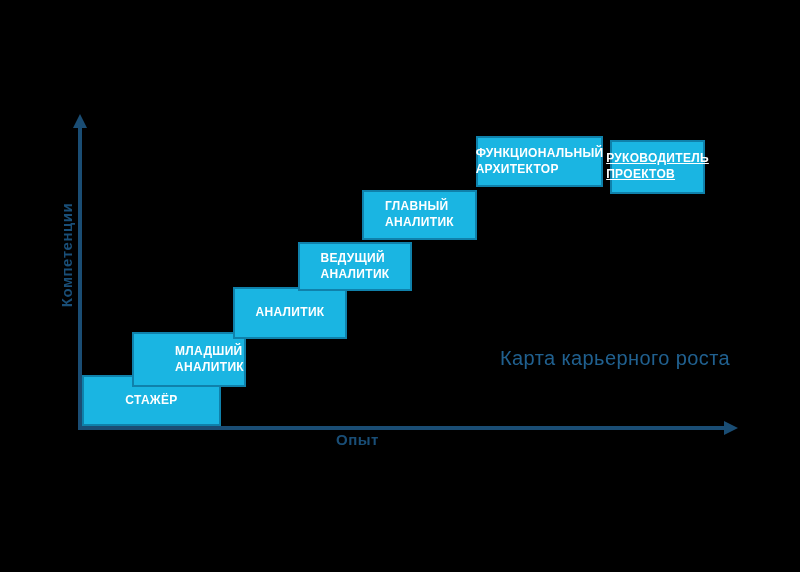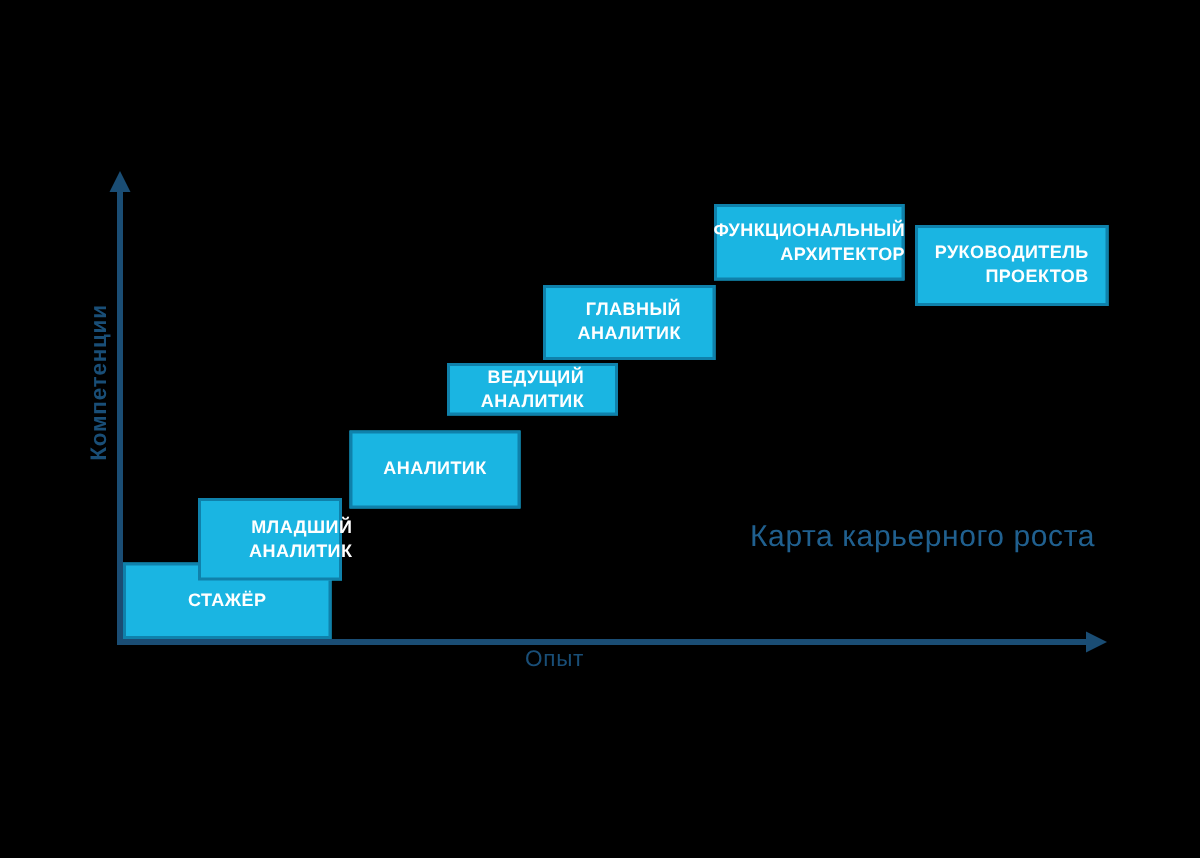--- a/index.html
+++ b/index.html
@@ -43,39 +43,39 @@
   }
   .y-label {
     position: absolute; left: 66px; top: 255px;
     transform: translate(-50%, -50%) rotate(-90deg);
     color: var(--label);
     font-size: 15px; font-weight: bold;
     letter-spacing: 0.5px;
     white-space: nowrap;
   }
   .x-label {
-    position: absolute; left: 350px; top: 431px;
+    position: absolute; left: 336px; top: 431px;
     color: var(--label);
-    font-size: 15px; font-weight: normal;
+    font-size: 15px; font-weight: bold;
     letter-spacing: 0.5px;
   }
   .map-title {
     position: absolute; top: 346px; right: 70px;
     text-align: right;
     color: var(--title-color);
     font-size: 20px; font-weight: normal;
     line-height: 24px;
     letter-spacing: 0.4px;
   }
   .map-title div { white-space: pre-wrap; }
   .step {
     position: absolute;
     box-sizing: border-box;
     display: flex; align-items: center; justify-content: center;
-    text-align: right;
+    text-align: left;
     background: var(--box-fill);
     border: 2px solid var(--box-border);
     color: var(--box-text);
     font-size: 12px; font-weight: bold;
     line-height: 1.32;
     letter-spacing: 0.3px;
     white-space: pre-line;
   }
 </style>
 </head>
@@ -90,26 +90,26 @@
 
   <div class="y-label">Компетенции</div>
   <div class="x-label">Опыт</div>
 
   <div class="map-title">
     <div>Карта карьерного роста</div>
   </div>
 
   <div>
       <div class="step" style="left: 82px; top: 375px; width: 139px; height: 51px;">СТАЖЁР</div>
-      <div class="step" style="left: 132px; top: 332px; width: 96px; height: 55px; padding-left: 41px;">МЛАДШИЙ
+      <div class="step" style="left: 132px; top: 332px; width: 114px; height: 55px; padding-left: 41px;">МЛАДШИЙ
 АНАЛИТИК</div>
       <div class="step" style="left: 233px; top: 287px; width: 114px; height: 52px;">АНАЛИТИК</div>
-      <div class="step" style="left: 298px; top: 242px; width: 114px; height: 35px;">ВЕДУЩИЙ
+      <div class="step" style="left: 298px; top: 242px; width: 114px; height: 49px;">ВЕДУЩИЙ
 АНАЛИТИК</div>
       <div class="step" style="left: 362px; top: 190px; width: 115px; height: 50px;">ГЛАВНЫЙ
 АНАЛИТИК</div>
       <div class="step" style="left: 476px; top: 136px; width: 127px; height: 51px;">ФУНКЦИОНАЛЬНЫЙ
 АРХИТЕКТОР</div>
-      <div class="step" style="left: 610px; top: 150px; width: 129px; height: 54px;">РУКОВОДИТЕЛЬ
+      <div class="step" style="left: 610px; top: 140px; width: 95px; height: 54px; text-decoration: underline;">РУКОВОДИТЕЛЬ
 ПРОЕКТОВ</div>
     </div>
 
 </div>
 
 </body></html>

